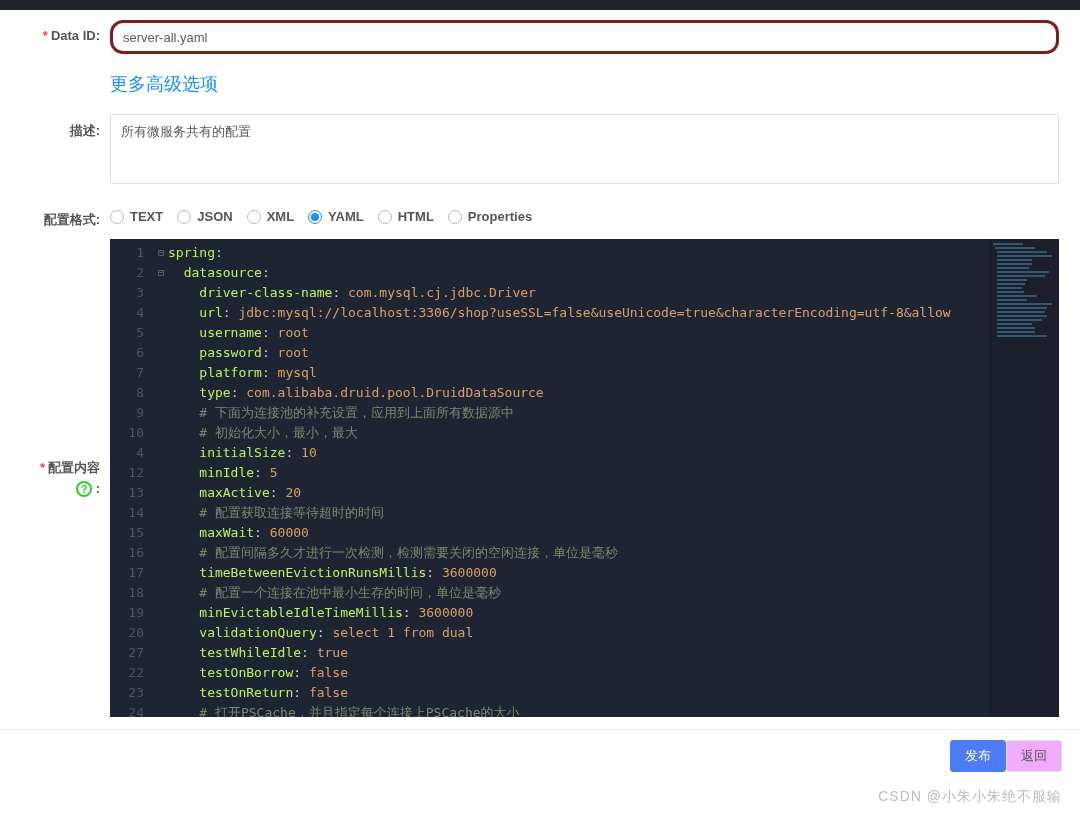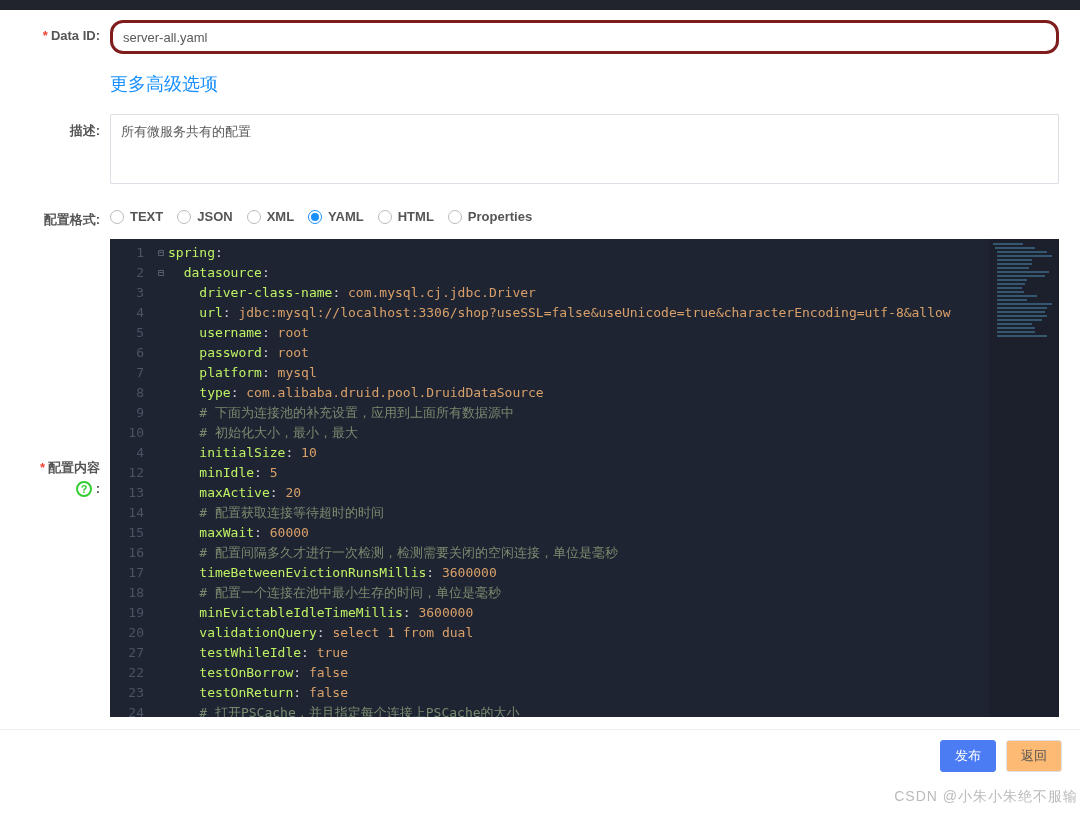--- a/index.html
+++ b/index.html
@@ -106,26 +106,26 @@
     position:absolute; top:0; right:0; width:70px; height:100%;
     background: #1b202c; opacity:0.85;
   }
   .minimap svg { width:100%; }
   .footer {
     position: relative;
     height: 48px;
     border-top: 1px solid #eee;
     margin-top: 12px;
   }
-  .footer-btns { position:absolute; right:18px; top:10px; display:flex; gap:10px;padding-left:32px;}
+  .footer-btns { position:absolute; right:18px; top:10px; display:flex; padding-left:32px;}
   .btn { border-radius:3px; padding:6px 14px; font-size:13px; cursor:pointer; }
   .btn-primary { background:#4b7cf3; color:#fff; border:1px solid #4b7cf3;}
-  .btn-default { background:#fdba74; color:#555; border:1px solid #dcdfe6;}
+  .btn-default { background:#f0abfc; color:#555; border:1px solid #dcdfe6;}
   .watermark {
-    position:absolute; right: 2px; bottom: 14px;
+    position:absolute; right: 18px; bottom: 14px;
     color: #bbb; font-size: 14px; letter-spacing:1px;
     pointer-events:none;
   }
 </style>
 </head>
 <body>
 
 <div class="topbar"></div>
 
 <div class="form">

